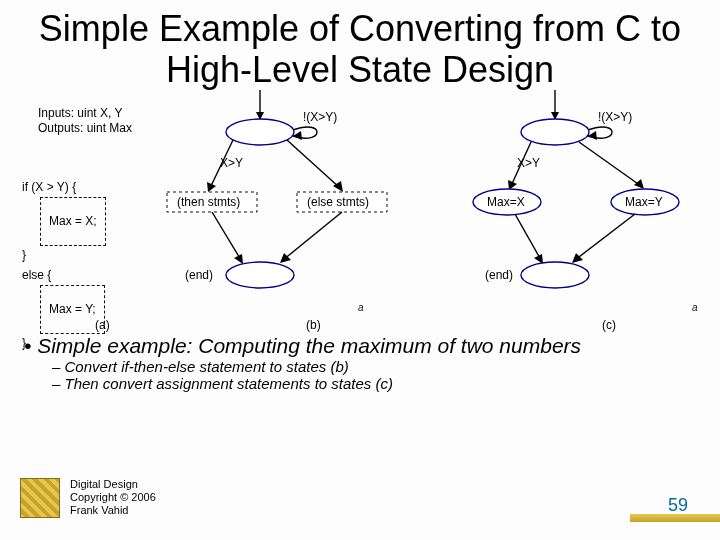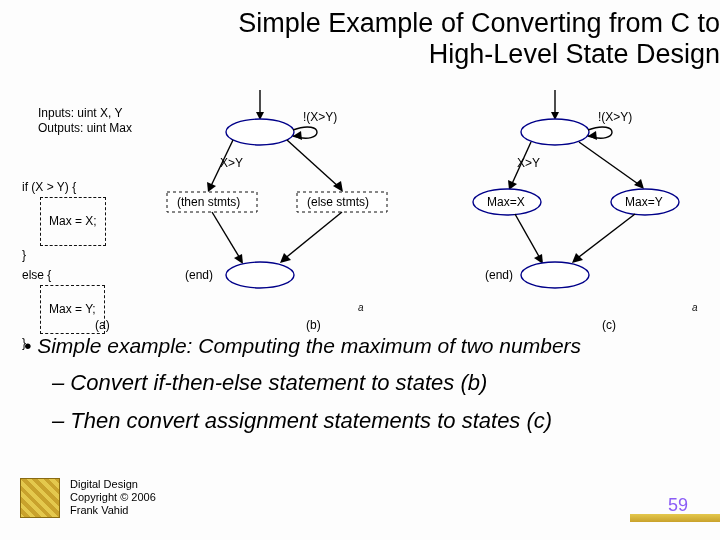--- a/index.html
+++ b/index.html
@@ -14,22 +14,22 @@
   }
   .slide {
     position: relative;
     width: 720px;
     height: 540px;
   }
   .title {
     position: absolute;
     left: 0; right: 0;
     top: 8px;
-    text-align: right;
-    font-size: 27px;
+    text-align: center;
+    font-size: 36px;
     line-height: 1.15;
     font-weight: 400;
   }
   
   .io {
     position: absolute;
     left: 38px;
     top: 106px;
     font-size: 12px;
     line-height: 1.25;
@@ -70,23 +70,23 @@
   
   .bullets {
     position:absolute;
     left: 24px;
     top: 334px;
     width: 680px;
     font-size: 21px;
     font-style: italic;
   }
   .bullets .lvl2 {
-    font-size: 22px;
+    font-size: 15px;
     margin-left: 28px;
-    margin-top: 12px;
+    margin-top: 0;
   }
   .bullets .bullet-main::before { content:"\2022  "; }
   .bullets .bullet-sub::before  { content:"\2013  "; }
 
   
   .footer {
     position:absolute;
     left: 20px;
     bottom: 22px;
     display:flex;
@@ -97,21 +97,21 @@
     width:40px; height:40px;
     background: repeating-linear-gradient(45deg,#e4c84d 0 4px,#c9a22c 4px 8px);
     box-shadow: inset 0 0 0 1px #8a6b12;
   }
   .credits { font-size: 11px; line-height:1.2; }
   .pagenum {
     position:absolute;
     right: 32px;
     bottom: 24px;
     font-size: 18px;
-    color:#8b5cf6;
+    color:#0369a1;
   }
   .corner-bar {
     position:absolute;
     right:0; bottom:18px;
     width:90px; height:8px;
     background: linear-gradient(#e4c84d,#c9a22c);
   }
 </style>
 </head>
 <body>

